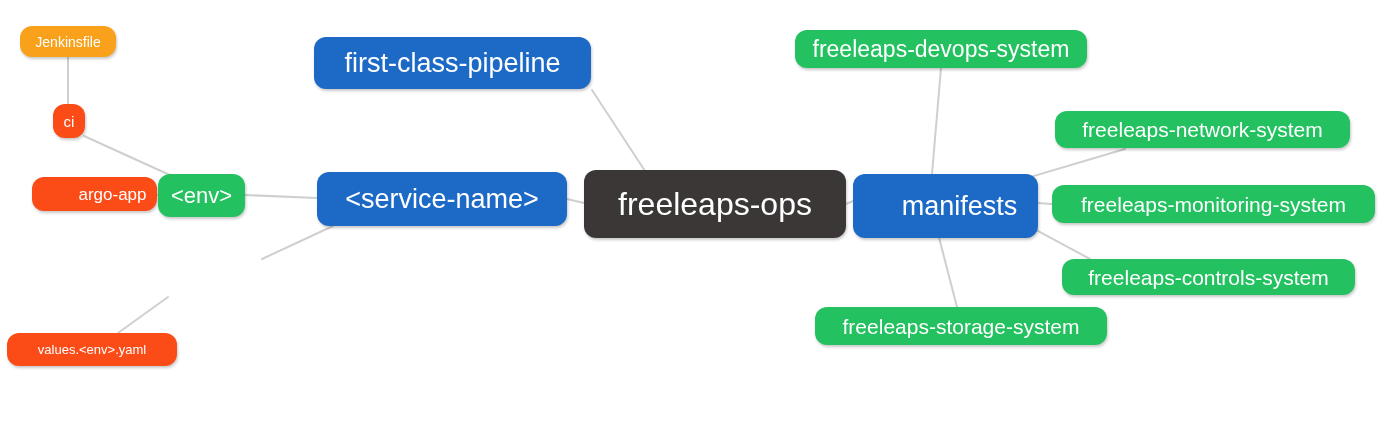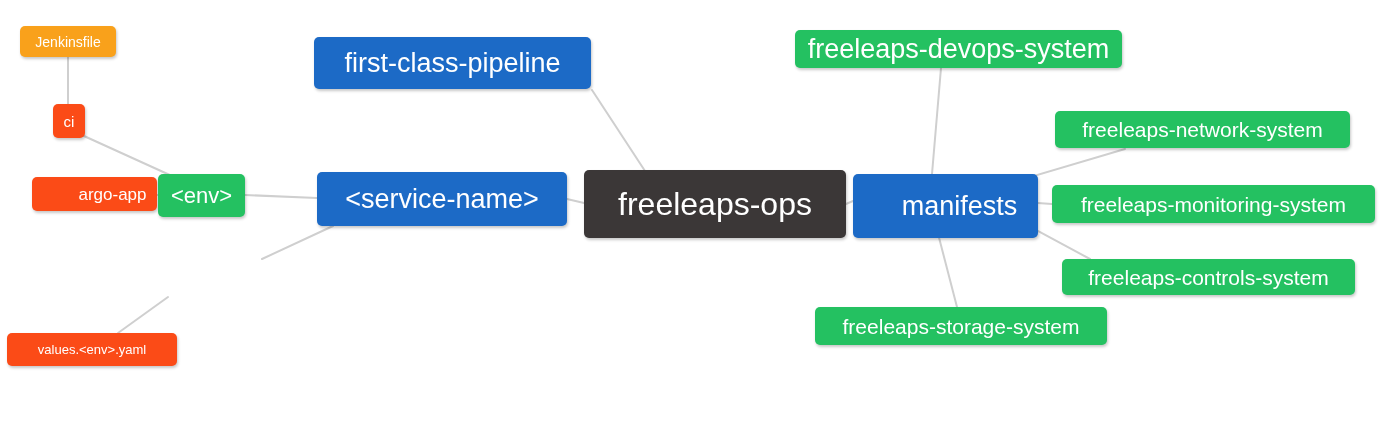--- a/index.html
+++ b/index.html
@@ -26,21 +26,21 @@
     stroke-width: 2;
     stroke-linecap: round;
     fill: none;
   }
   .node {
     position: absolute;
     display: flex;
     align-items: center;
     justify-content: center;
     color: #ffffff;
-    border-radius: 5px;
+    border-radius: 12px;
     box-shadow: 1px 2px 3px rgba(0,0,0,0.22);
     white-space: nowrap;
     cursor: pointer;
     line-height: 1;
     user-select: none;
   }
   .c-root   { background: #3b3737; }
   .c-blue   { background: #1c6ac6; }
   .c-green  { background: #24c161; }
   .c-red    { background: #fb4b17; }
@@ -50,21 +50,21 @@
   #n-jenkinsfile        { left: 20px;   top: 26px;  width: 96px;  height: 31px; font-size: 14px; }
   #n-ci                 { left: 53px;   top: 104px; width: 32px;  height: 34px; font-size: 15px; }
   #n-argo-app           { left: 32px;   top: 177px; width: 89px;  height: 34px; font-size: 17px; padding-left: 36px; }
   #n-env                { left: 158px;  top: 174px; width: 87px;  height: 43px; font-size: 22px; }
   #n-helm-pkg           { left: 147px;  top: 257px; width: 118px; height: 40px; font-size: 22px; }
   #n-values-env-yaml    { left: 7px;    top: 333px; width: 170px; height: 33px; font-size: 13px; }
   #n-first-class-pipeline { left: 314px; top: 37px; width: 277px; height: 52px; font-size: 27px; }
   #n-service-name       { left: 317px;  top: 172px; width: 250px; height: 54px; font-size: 27px; }
   #n-freeleaps-ops      { left: 584px;  top: 170px; width: 262px; height: 68px; font-size: 32px; }
   #n-manifests          { left: 853px;  top: 174px; width: 157px; height: 64px; font-size: 27px; padding-left: 28px; }
-  #n-devops-system      { left: 795px;  top: 30px;  width: 327px; height: 38px; font-size: 27px; }
+  #n-devops-system      { left: 795px;  top: 30px;  width: 292px; height: 38px; font-size: 23px; }
   #n-network-system     { left: 1055px; top: 111px; width: 295px; height: 37px; font-size: 21px; }
   #n-monitoring-system  { left: 1052px; top: 185px; width: 323px; height: 38px; font-size: 21px; }
   #n-controls-system    { left: 1062px; top: 259px; width: 293px; height: 36px; font-size: 21px; }
   #n-storage-system     { left: 815px;  top: 307px; width: 292px; height: 38px; font-size: 21px; }
 </style>
 </head>
 <body>
 
 <div class="canvas">
 

